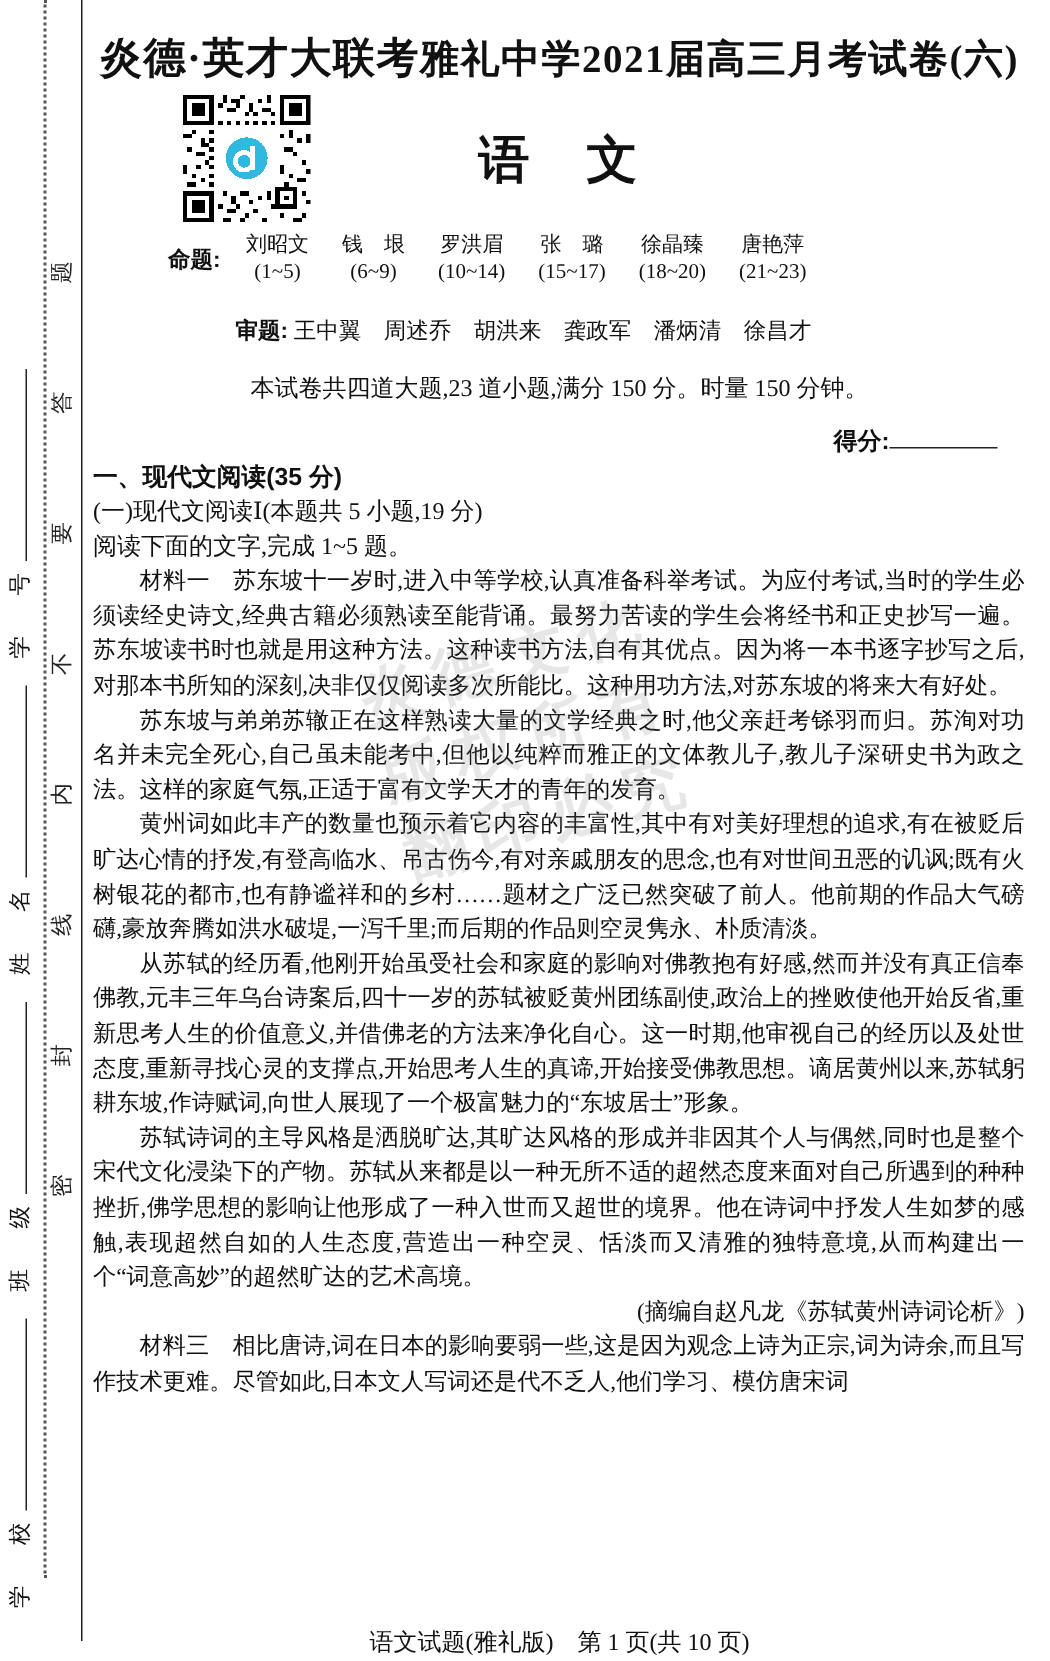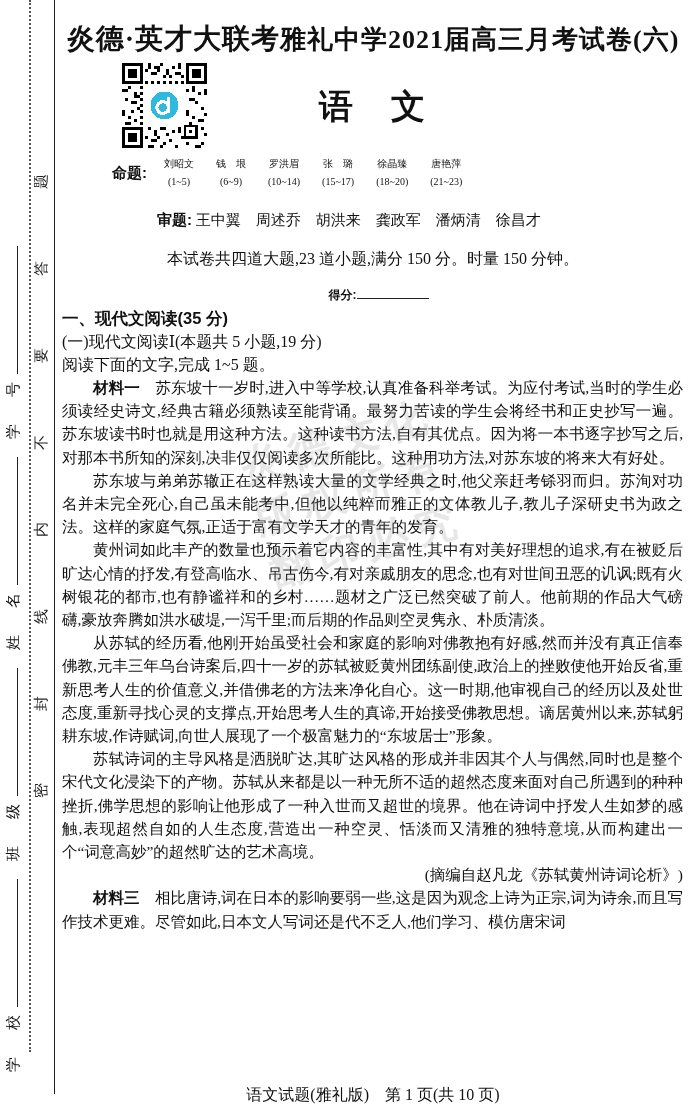--- a/index.html
+++ b/index.html
@@ -15,35 +15,35 @@
   .sidebar-fields .blank { display:inline-block; width:128px; border-bottom:1px solid #222; height:14px; margin:0 18px 0 2px; }
   .seal-line { left:32px; top:798px; font-size:15px; letter-spacing:72px; color:#222; }
   .paper-title { position:absolute; left:60px; top:20px; width:626px; text-align:center; font-size:26px; white-space:nowrap; }
   .paper-title .series { font-weight:900; font-size:28px; letter-spacing:1px; }
   .paper-title .rest { font-weight:600; letter-spacing:1px; }
   .qr { position:absolute; left:122px; top:63px; width:85px; height:85px; }
   .subject-title { position:absolute; left:60px; top:84px; width:626px; text-align:center; font-size:34px; font-weight:bold; letter-spacing:2px; }
 
   .setters-row { position:absolute; left:112px; top:155px; display:flex; align-items:center; }
   .setters-label { font-family:"Liberation Sans","DejaVu Sans",sans-serif; font-weight:bold; font-size:15px; margin-right:6px; }
-  .setter-col { text-align:center; font-size:10px; margin:0 11px; line-height:18px; }
+  .setter-col { text-align:center; font-size:14px; margin:0 11px; line-height:18px; }
   .reviewers-row { position:absolute; left:157px; top:211px; font-size:15px; }
   .reviewers-label { font-family:"Liberation Sans","DejaVu Sans",sans-serif; font-weight:bold; }
 
   .instructions { position:absolute; left:60px; top:249px; width:626px; text-align:center; font-size:16px; }
-  .score-row { position:absolute; left:76px; top:284px; width:605px; text-align:center; font-size:12px; font-weight:bold;
+  .score-row { position:absolute; left:60px; top:284px; width:605px; text-align:right; font-size:16px; font-weight:bold;
                font-family:"Liberation Sans","DejaVu Sans",sans-serif; }
   .score-blank { display:inline-block; width:72px; height:15px; border-bottom:1px solid #222; }
 
   
   .body-block { position:absolute; left:62px; top:306px; width:621px; }
   .part-heading { font-family:"Liberation Sans","DejaVu Sans",sans-serif; font-weight:bold; font-size:16.5px; line-height:24px; }
   .sub-heading, .intro-line { font-size:16px; line-height:23px; }
   .body-block p.para { font-size:15.5px; line-height:23.2px; text-align:justify; text-indent:2em; }
-  .mat-label { font-weight:bold; margin-right:1em; }
+  .mat-label { font-weight:normal; margin-right:1em; }
   p.attribution { font-size:15.5px; line-height:23.2px; text-align:right; text-indent:0; }
 
   
   .watermark { position:absolute; left:252px; top:412px; transform:rotate(-16deg); text-align:center;
                font-size:42px; font-weight:bold; letter-spacing:8px; line-height:54px;
                color:rgba(120,120,120,0.18); pointer-events:none; }
 
   
   .page-footer { position:absolute; left:60px; top:1058px; width:626px; text-align:center; font-size:16px;margin-top:27px; }
 </style>

